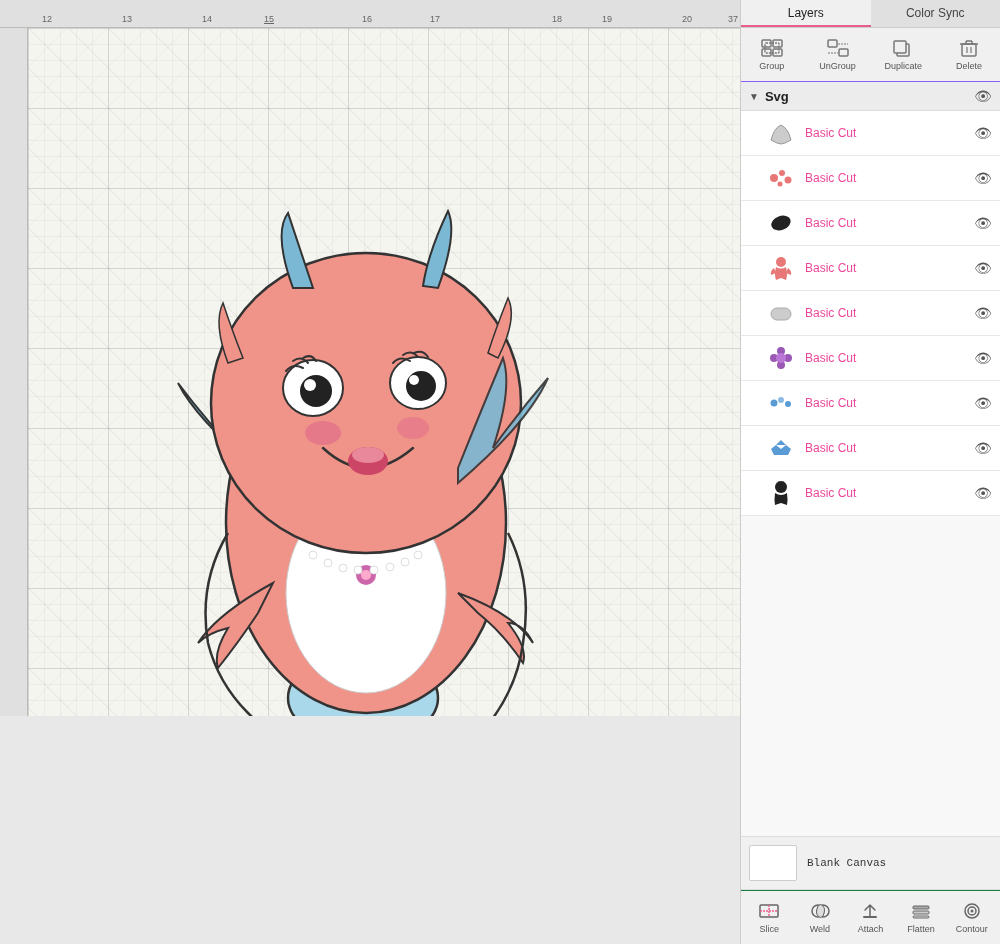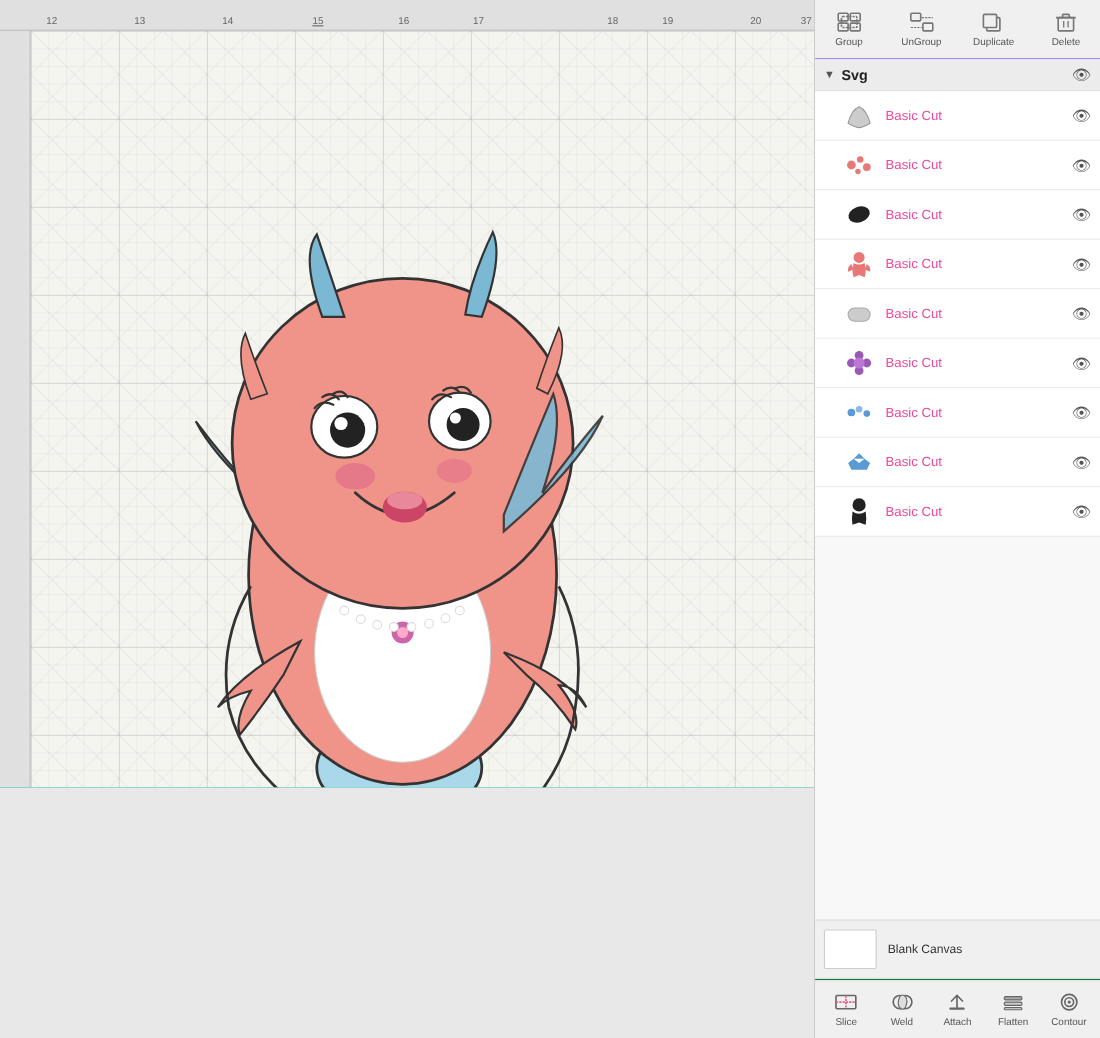--- a/index.html
+++ b/index.html
@@ -2,21 +2,21 @@
 <html><head>
   <meta charset="utf-8">
   <style>
     * { box-sizing: border-box; margin: 0; padding: 0; }
     body { width: 1000px; height: 944px; overflow: hidden; font-family: Arial, sans-serif; display: flex; flex-direction: row; background: #e8e8e8; }
 
     
     .canvas-area {
       width: 740px;
       height: 716px;
-      background: #14b8a6;
+      background: #5eead4;
       position: relative;
       overflow: hidden;
       flex-shrink: 0;
     }
 
     
     .ruler-top {
       position: absolute;
       top: 0; left: 0; right: 0;
       height: 28px;
@@ -242,20 +242,21 @@
       width: 48px;
       height: 36px;
       background: white;
       border: 1px solid #ccc;
       border-radius: 2px;
     }
 
     .blank-canvas-label {
       font-size: 11px;
       color: #333;
+      font-family: Liberation Mono, monospace;
     }
 
     
     .bottom-toolbar {
       display: flex;
       padding: 6px 4px;
       gap: 2px;
       background: #f0f0f0;
       border-top: 1px solid #15803d;
     }
@@ -263,21 +264,21 @@
 </head>
 <body>
 
 <div class="canvas-area">
 
   <div class="ruler-top">
     <div style="position:relative; left:28px; right:0; display:flex; align-items:flex-end; width:100%;">
       <span class="ruler-num" style="left:14px;">12</span>
       <span class="ruler-num" style="left:94px;">13</span>
       <span class="ruler-num" style="left:174px;">14</span>
-      <span class="ruler-num" style="left:256px;text-decoration:underline;">15</span>
+      <span class="ruler-num" style="left:236px;text-decoration:underline;">15</span>
       <span class="ruler-num" style="left:334px;margin-top:15px;">16</span>
       <span class="ruler-num" style="left:402px;">17</span>
       <span class="ruler-num" style="left:494px;margin-left:30px;">18</span>
       <span class="ruler-num" style="left:574px;">19</span>
       <span class="ruler-num" style="left:654px;">20</span>
       <span class="ruler-num" style="left:700px;">37</span>
     </div>
   </div>
 
   <div class="ruler-left">
@@ -357,20 +358,24 @@
         <circle cx="300" cy="452" r="4" fill="white" stroke="#ddd" stroke-width="1"></circle>
 
         <path d="M 110 430 Q 80 480 90 540 Q 100 580 130 610 Q 160 640 200 655 Q 220 665 248 668 Q 280 668 310 658 Q 350 645 375 615 Q 400 580 405 540 Q 415 480 390 430" fill="none" stroke="#333" stroke-width="2.5"></path>
       </svg>
     </div>
   </div>
 </div>
 
 <div class="right-panel">
 
+  <div class="tab-header">
+    <div class="tab active">Layers</div>
+    <div class="tab">Color Sync</div>
+  </div>
 
   <div class="toolbar-row">
     <button class="tool-btn">
       <div class="icon-area">
         <svg width="22" height="18" viewBox="0 0 22 18">
           <rect x="1" y="1" width="9" height="7" rx="1" fill="none" stroke="#777" stroke-width="1.5"></rect>
           <rect x="12" y="1" width="9" height="7" rx="1" fill="none" stroke="#777" stroke-width="1.5"></rect>
           <rect x="1" y="10" width="9" height="7" rx="1" fill="none" stroke="#777" stroke-width="1.5"></rect>
           <rect x="12" y="10" width="9" height="7" rx="1" fill="none" stroke="#777" stroke-width="1.5"></rect>
           <rect x="4" y="4" width="14" height="10" rx="1" fill="none" stroke="#777" stroke-width="1.5" stroke-dasharray="2,1"></rect>

